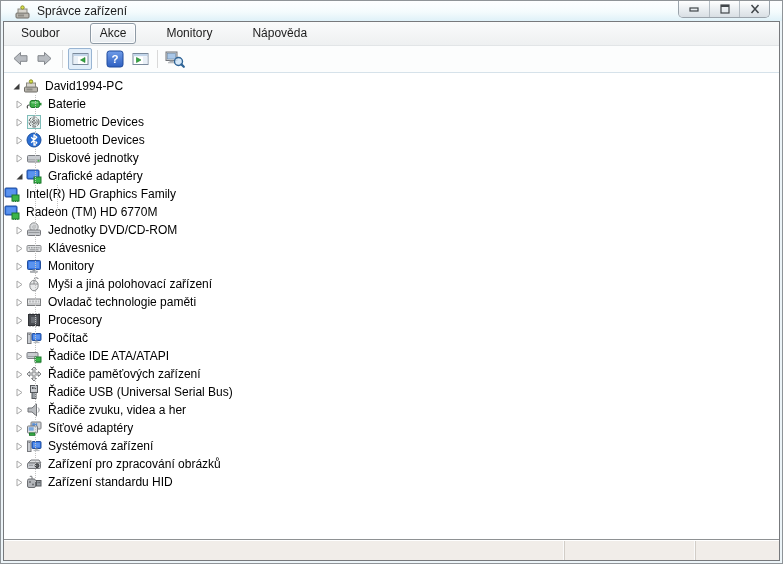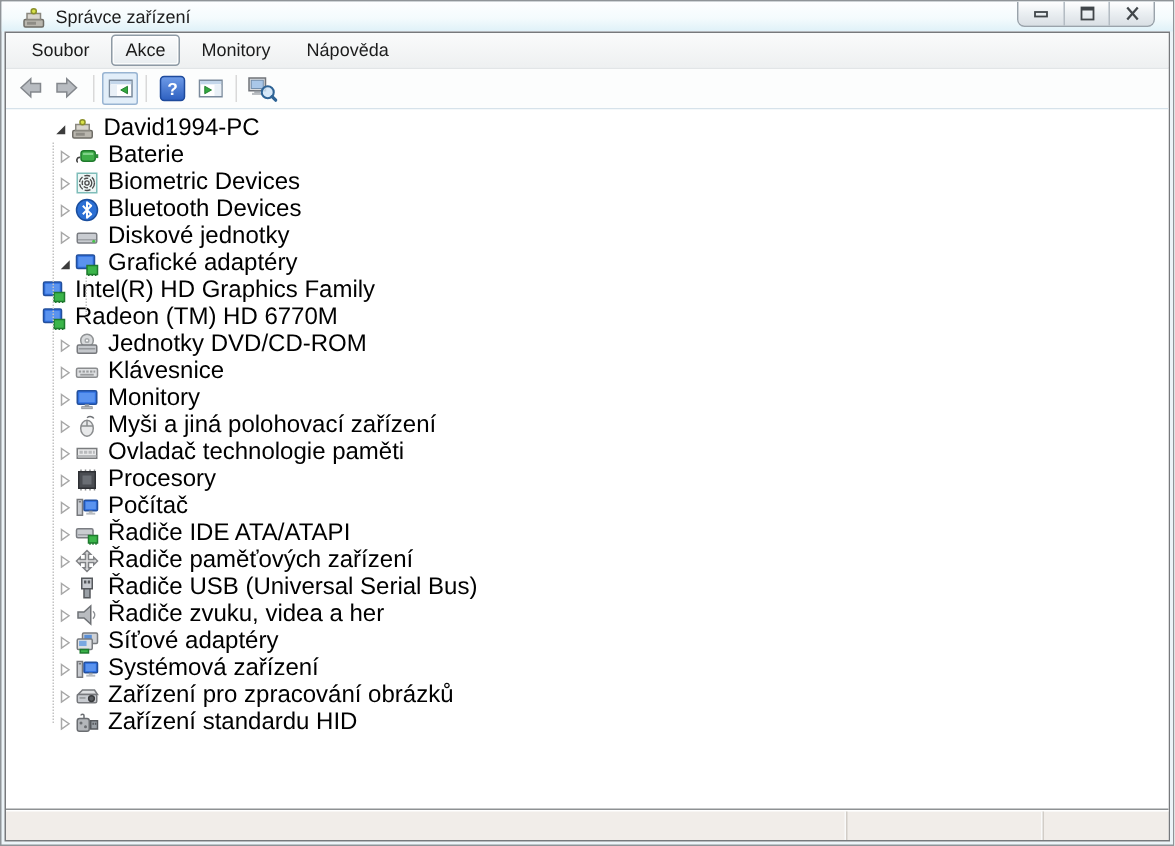--- a/index.html
+++ b/index.html
@@ -41,21 +41,21 @@
     position:absolute; top:20px; left:2px; right:2px; bottom:2px;
     border:1px solid #77797c; background:#ffffff;
     display:flex; flex-direction:column;
   }
 
   
   .menubar {
     height:24px; flex:0 0 24px;
     background:linear-gradient(180deg,#fafbfb 0%,#eef0f1 100%);
     border-bottom:1px solid #e2e5e7;
-    display:flex; align-items:center; padding-left:7px; gap:4px;
+    display:flex; align-items:center; padding-left:7px; gap:20px;
   }
   .menu-item {
     font-size:12px; color:#1c1c1c; padding:3px 9px 4px 9px;
     border:1px solid transparent; border-radius:3px; line-height:12px;
   }
   .menu-item.focused {
     border:1px solid #8e9aa5;
     background:linear-gradient(180deg,#fbfcfd 0%,#e9edf0 100%);
     box-shadow:inset 0 0 0 1px rgba(255,255,255,.8);
   }
@@ -75,21 +75,21 @@
   }
   .tool-sep { width:1px; height:18px; background:#d9d9d9; margin:0 4px; }
   .icn svg { display:block; }
 
   
   .content {
     flex:1 1 auto; background:#ffffff; position:relative;
     border-bottom:1px solid #8e9193; overflow:hidden;
     padding-top:4px;
   }
-  .tree-row { height:18px; display:flex; align-items:center; font-size:16px; color:#000; position:relative;margin-left:24px; }
+  .tree-row { height:18px; display:flex; align-items:center; font-size:12px; color:#000; position:relative; }
   .tree-row.lvl0 { padding-left:5px; }
   .tree-row.lvl1 { padding-left:8px; }
   .tree-row.lvl2 { }
   .expander { width:14px; height:14px; display:flex; align-items:center; justify-content:center; flex:0 0 14px; }
   .treeicon { width:16px; height:16px; flex:0 0 16px; margin-right:6px; }
   .treeicon svg { display:block; }
   .tree-label { white-space:nowrap; }
   .guide { position:absolute; border-left:1px dotted #c3c3c3; width:0; }
 
   

